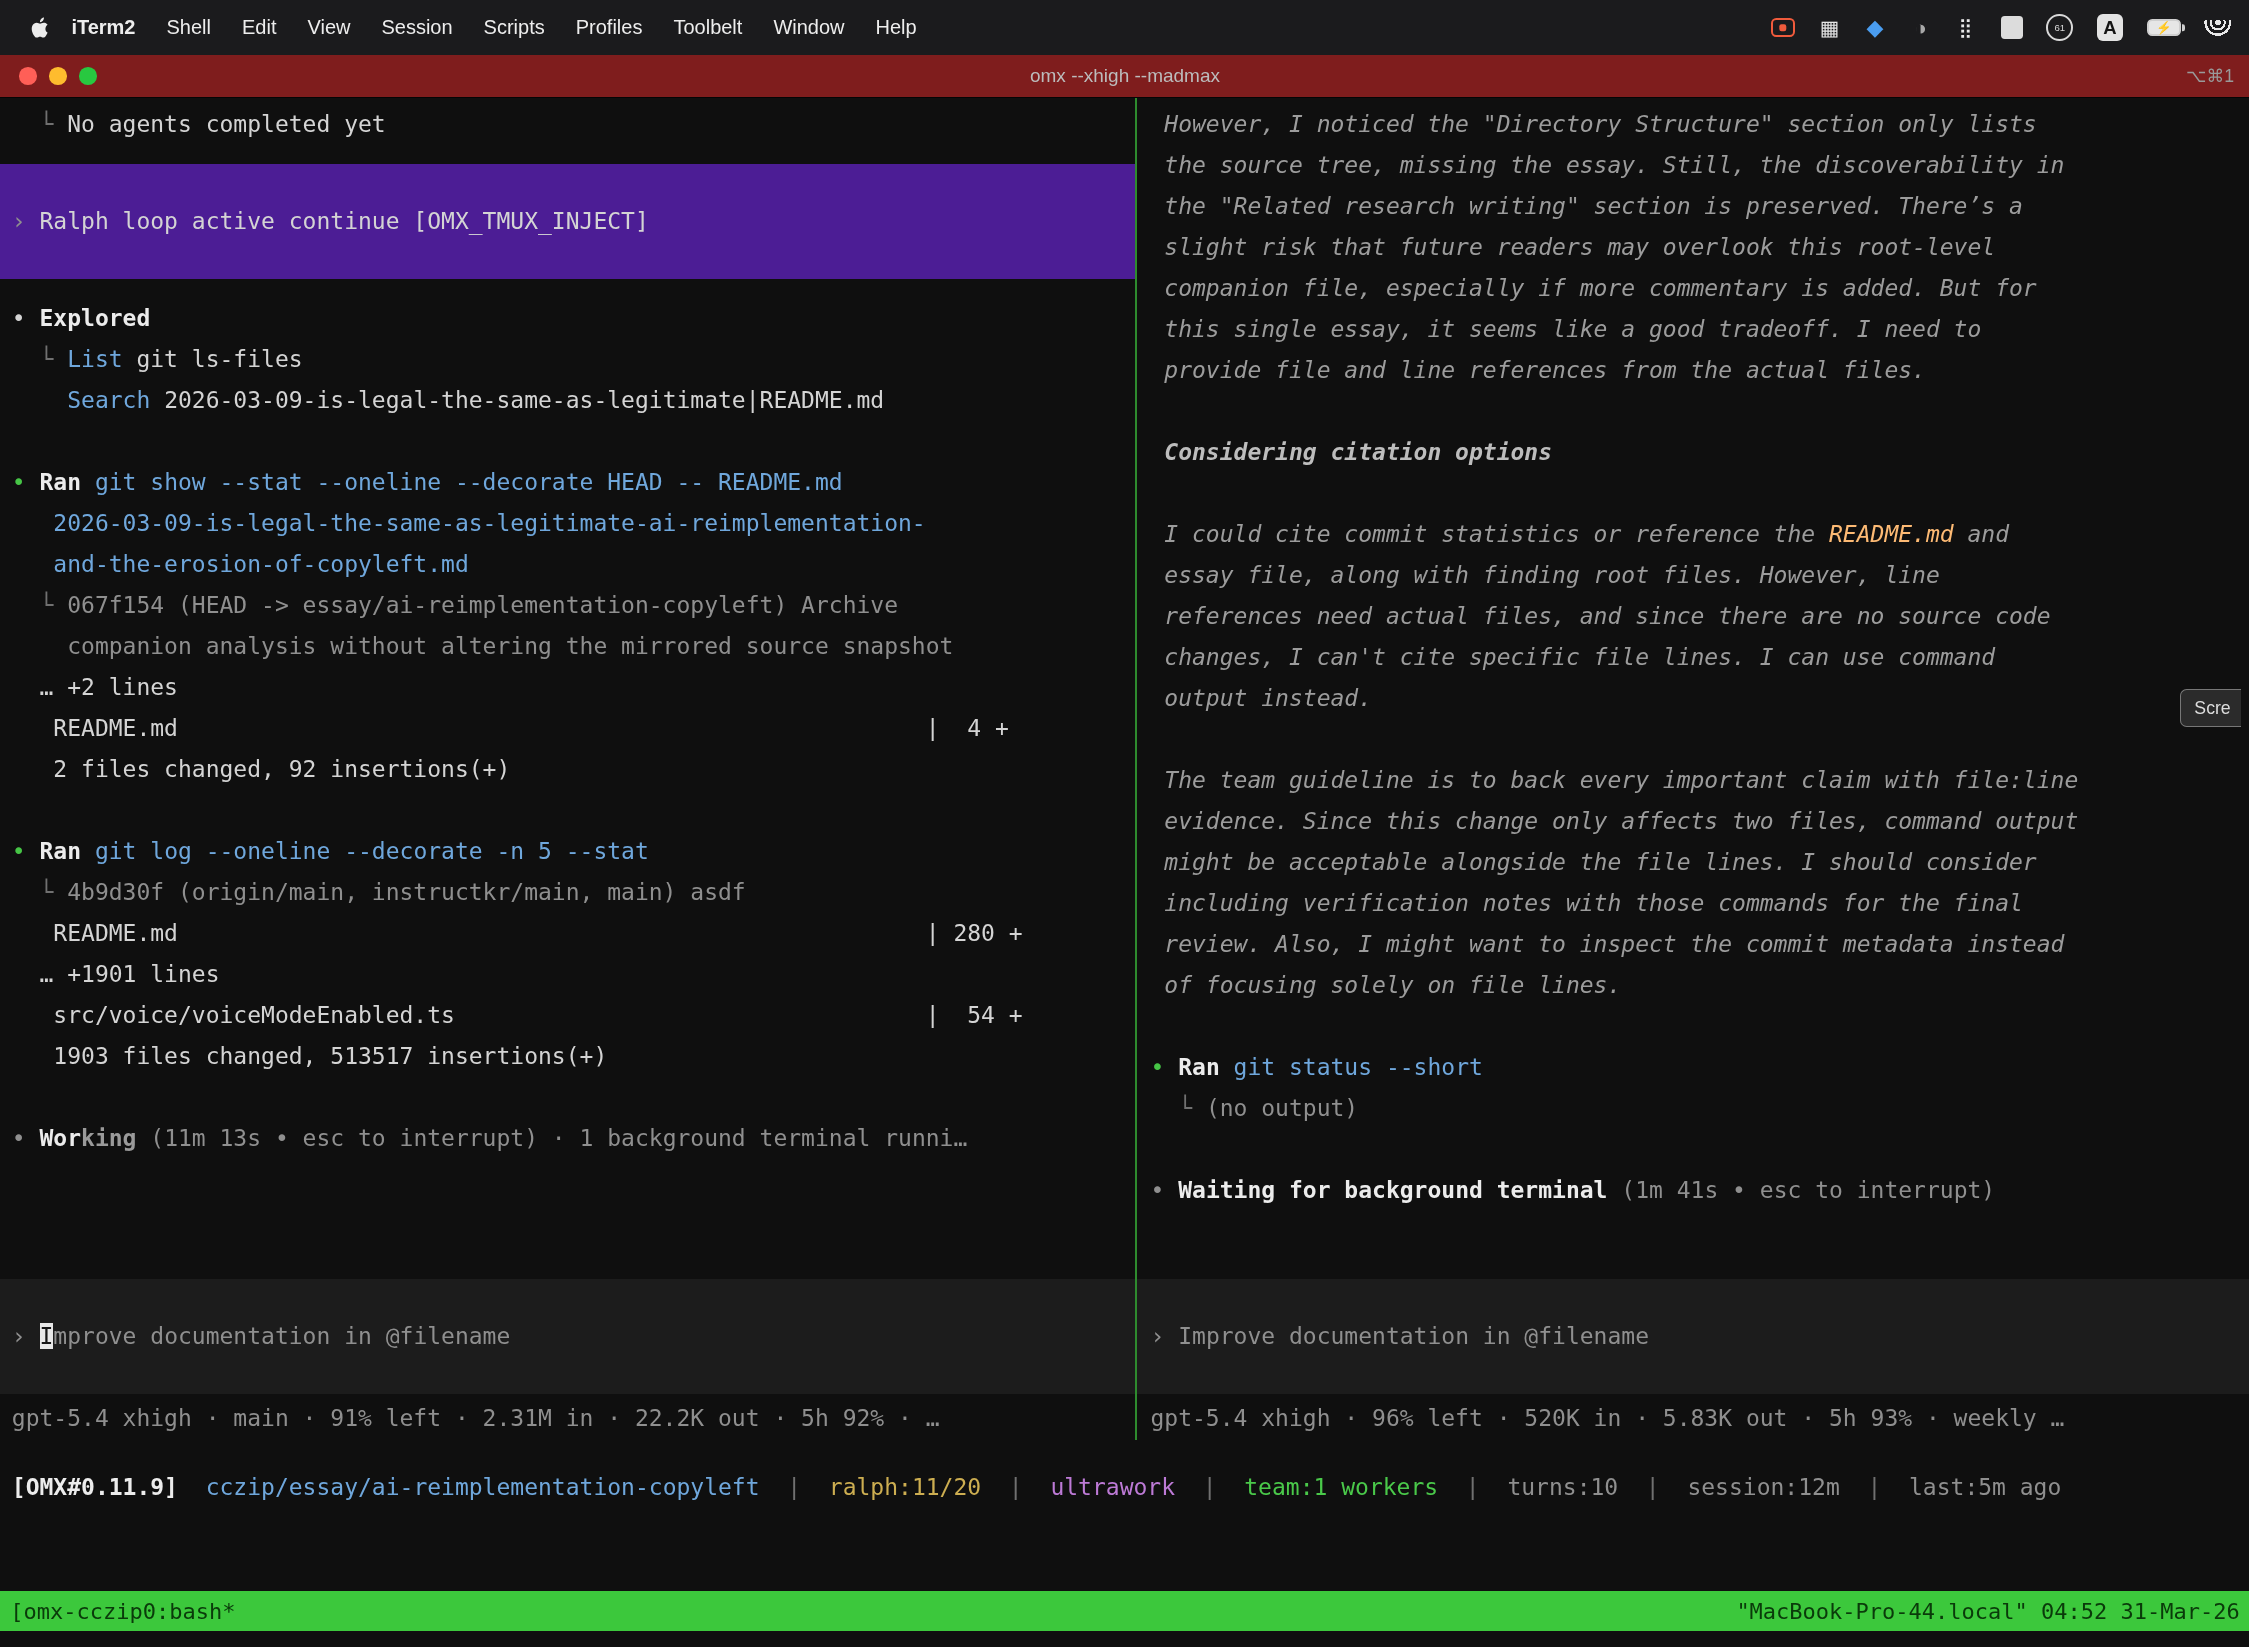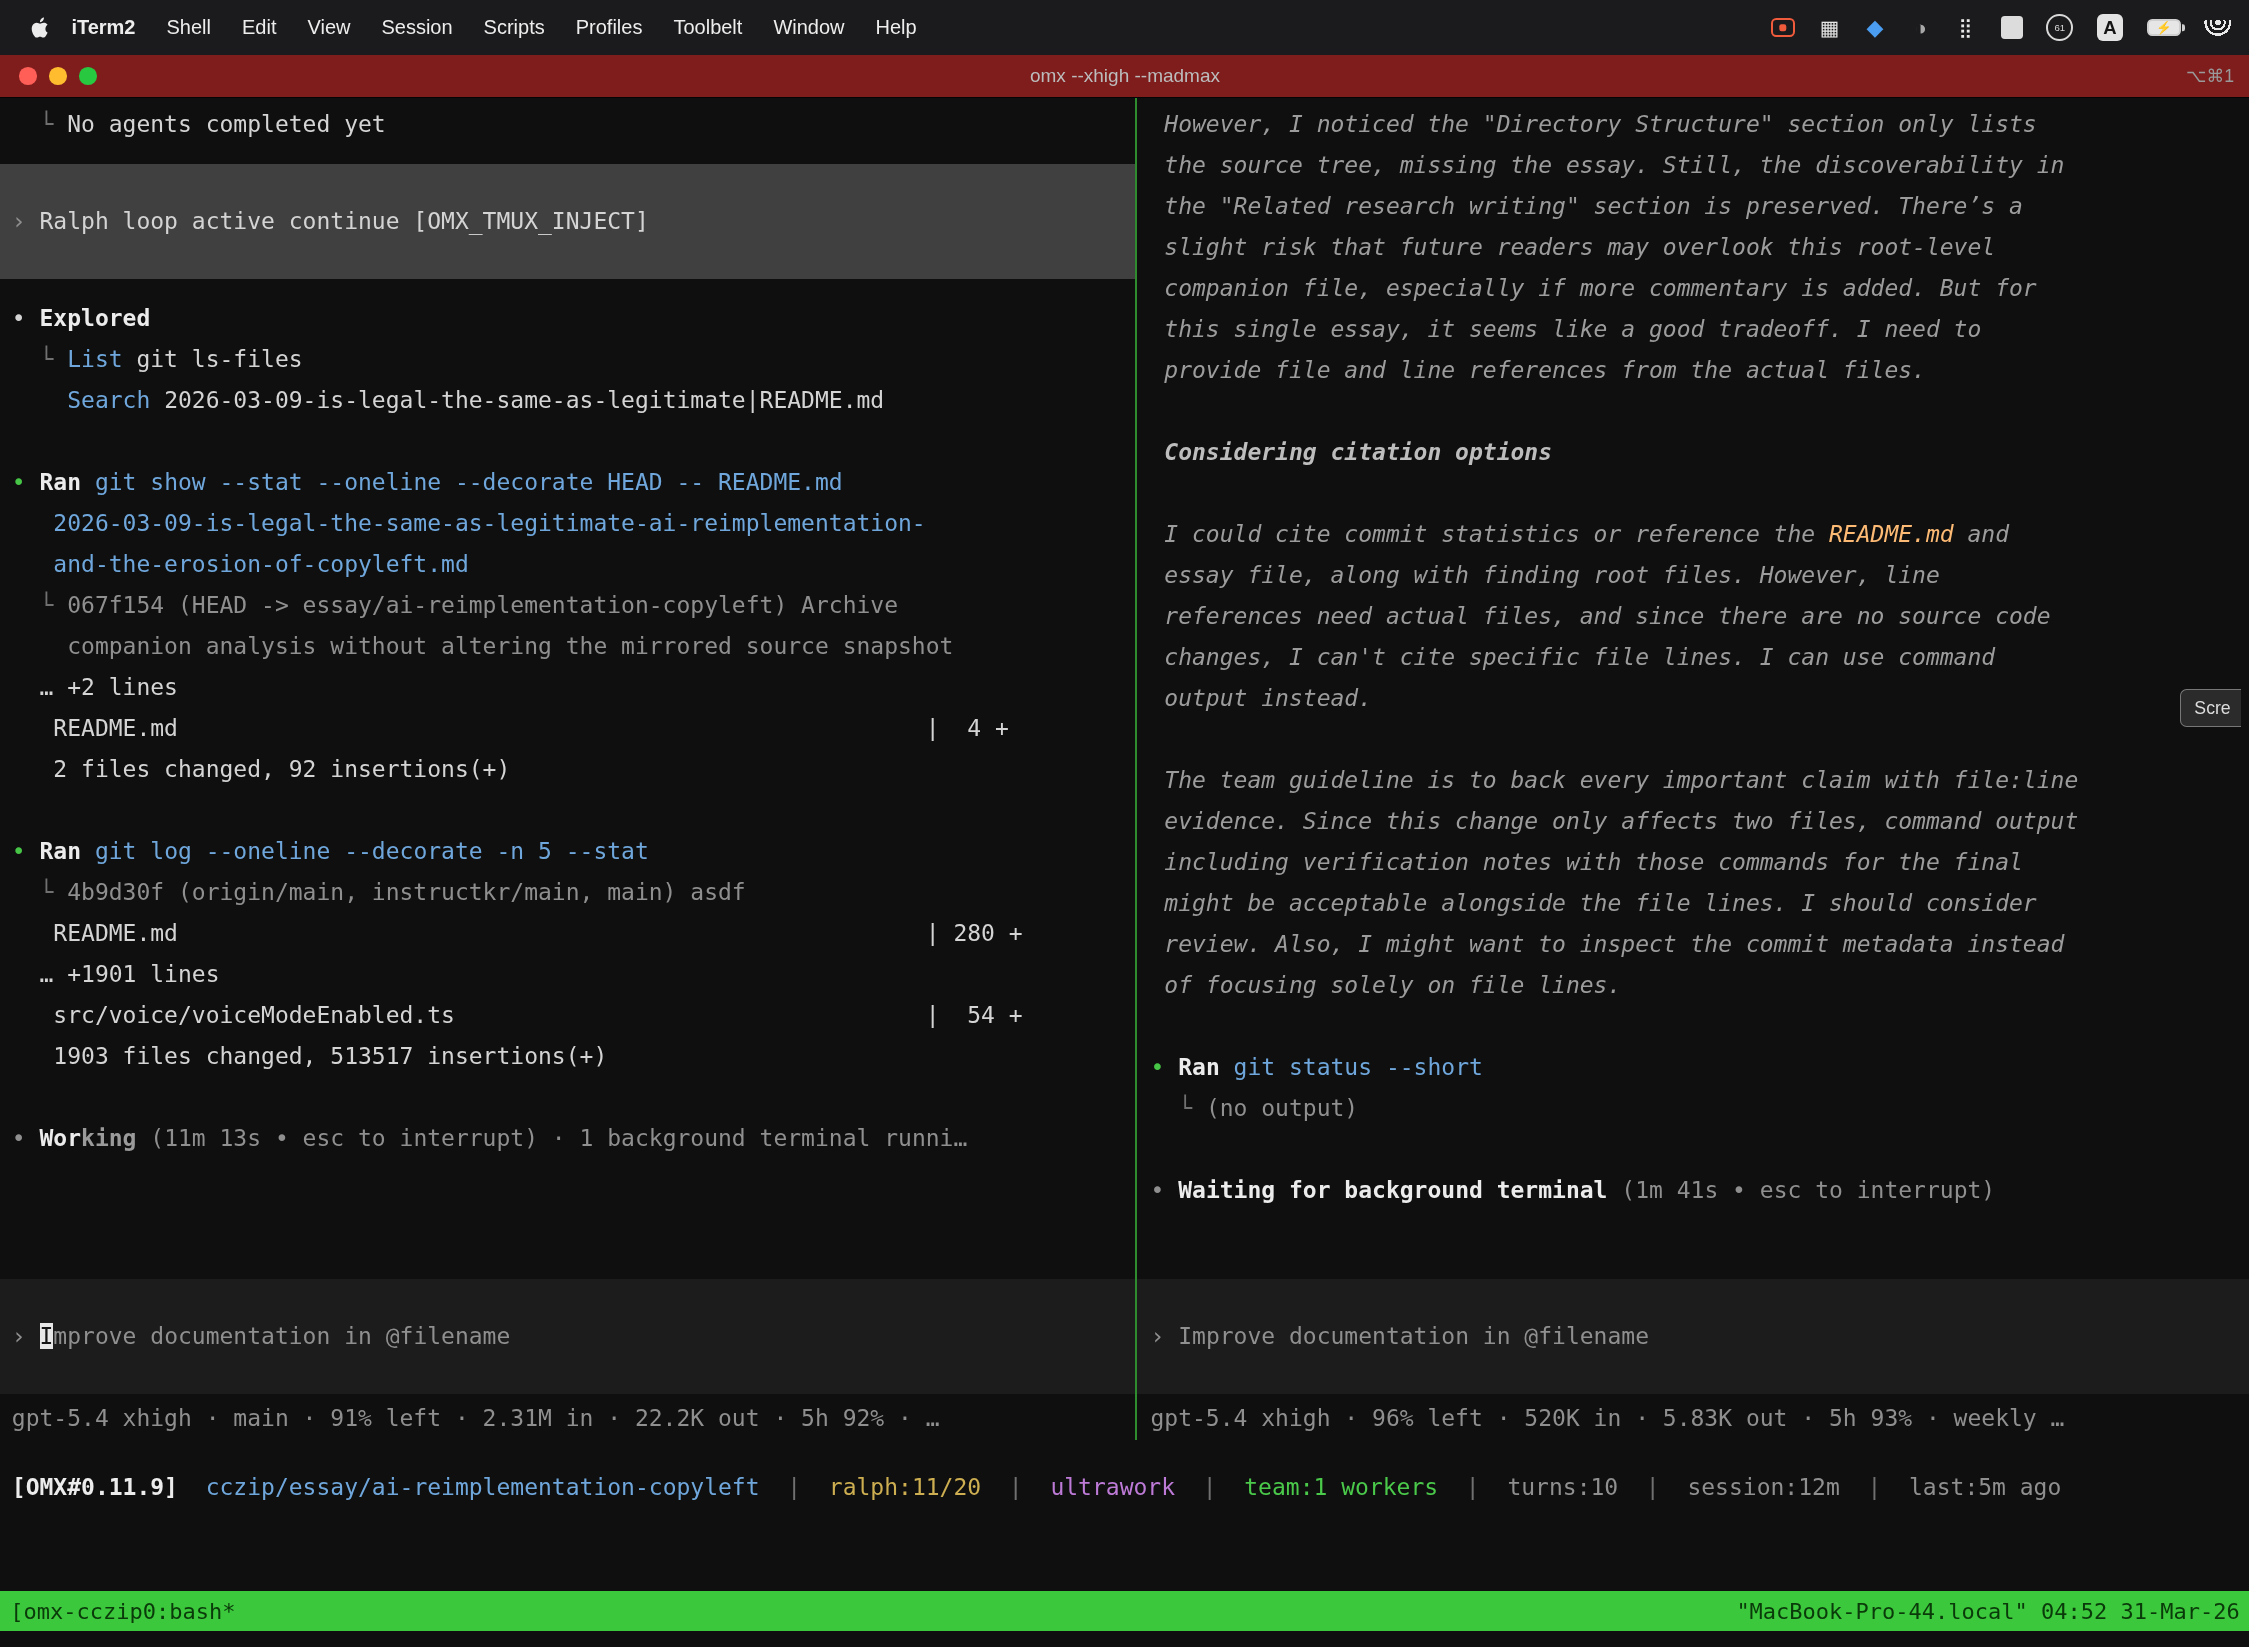--- a/index.html
+++ b/index.html
@@ -52,21 +52,21 @@
   
   .terminal { position:relative; height:1172px; background:#0f0f0f;
               font-family:"DejaVu Sans Mono", monospace; font-size:23px; line-height:41px; }
   .panes { display:flex; height:1342px; overflow:hidden; }
   .pane { overflow:hidden; display:flex; flex-direction:column; padding-top:5.9px; }
   .pane-left { width:1135px; padding-left:11.8px; }
   .divider { width:2.2px; background:#2e8b2e; }
   .pane-right { flex:1; padding-left:13.3px; }
 
   .tline { white-space:pre; min-height:41px; }
-  .banner { background:#404040; margin:19px -11.8px; padding:37px 11.8px; white-space:pre; }
+  .banner { background:#4c1d95; margin:19px -11.8px; padding:37px 11.8px; white-space:pre; }
   .inputbox { margin-top:auto; background:#1c1c1c; padding:37px 11.8px; white-space:pre; }
   .pane-left .inputbox { margin-left:-11.8px; }
   .pane-right .inputbox { margin-left:-13.3px; padding-left:13.3px; }
   .statusline { white-space:pre; padding-top:4.4px; min-height:46px; }
 
   
   .s-w  { color:#d4d4d4; }
   .s-b  { color:#ececec; font-weight:bold; }
   .s-bd { color:#9a9a9a; font-weight:bold; }
   .s-d  { color:#8f8f8f; }
@@ -179,22 +179,22 @@
           <div class="tline" style="padding-left: 1ch;"><span class="s-ib">Considering citation options</span></div>
           <div class="tline"></div>
           <div class="tline" style="padding-left: 1ch;"><span class="s-i">I could cite commit statistics or reference the </span><span class="s-ibl">README.md</span><span class="s-i"> and</span></div>
           <div class="tline" style="padding-left: 1ch;"><span class="s-i">essay file, along with finding root files. However, line</span></div>
           <div class="tline" style="padding-left: 1ch;"><span class="s-i">references need actual files, and since there are no source code</span></div>
           <div class="tline" style="padding-left: 1ch;"><span class="s-i">changes, I can't cite specific file lines. I can use command</span></div>
           <div class="tline" style="padding-left: 1ch;"><span class="s-i">output instead.</span></div>
           <div class="tline"></div>
           <div class="tline" style="padding-left: 1ch;"><span class="s-i">The team guideline is to back every important claim with file:line</span></div>
           <div class="tline" style="padding-left: 1ch;"><span class="s-i">evidence. Since this change only affects two files, command output</span></div>
+          <div class="tline" style="padding-left: 1ch;"><span class="s-i">might be acceptable alongside the file lines. I should consider</span></div>
           <div class="tline" style="padding-left: 1ch;"><span class="s-i">including verification notes with those commands for the final</span></div>
-          <div class="tline" style="padding-left: 1ch;"><span class="s-i">might be acceptable alongside the file lines. I should consider</span></div>
           <div class="tline" style="padding-left: 1ch;"><span class="s-i">review. Also, I might want to inspect the commit metadata instead</span></div>
           <div class="tline" style="padding-left: 1ch;"><span class="s-i">of focusing solely on file lines.</span></div>
           <div class="tline"></div>
           <div class="tline"><span class="s-g">• </span><span class="s-b">Ran </span><span class="s-bl">git status --short</span></div>
           <div class="tline"><span class="s-t">  └ </span><span class="s-d">(no output)</span></div>
           <div class="tline"></div>
           <div class="tline"><span class="s-d">• </span><span class="s-b">Wai</span><span class="s-b">ting for background terminal</span><span class="s-d"> (1m 41s • esc to interrupt)</span></div>
           <div class="inputbox"><span class="s-d">› </span><span class="s-d">Improve documentation in @filename</span></div>
           <div class="statusline"><span class="s-d">gpt-5.4 xhigh · 96% left · 520K in · 5.83K out · 5h 93% · weekly …</span></div>
         </div>

